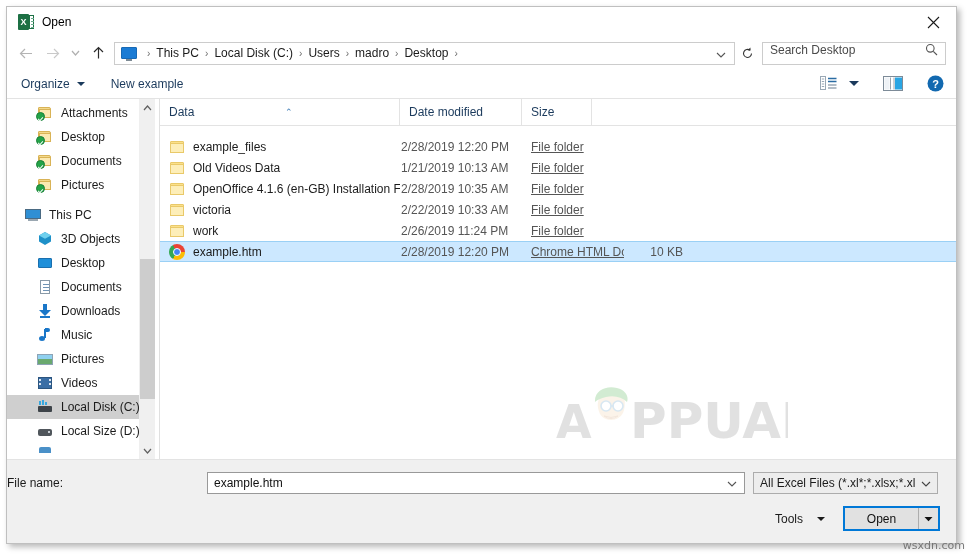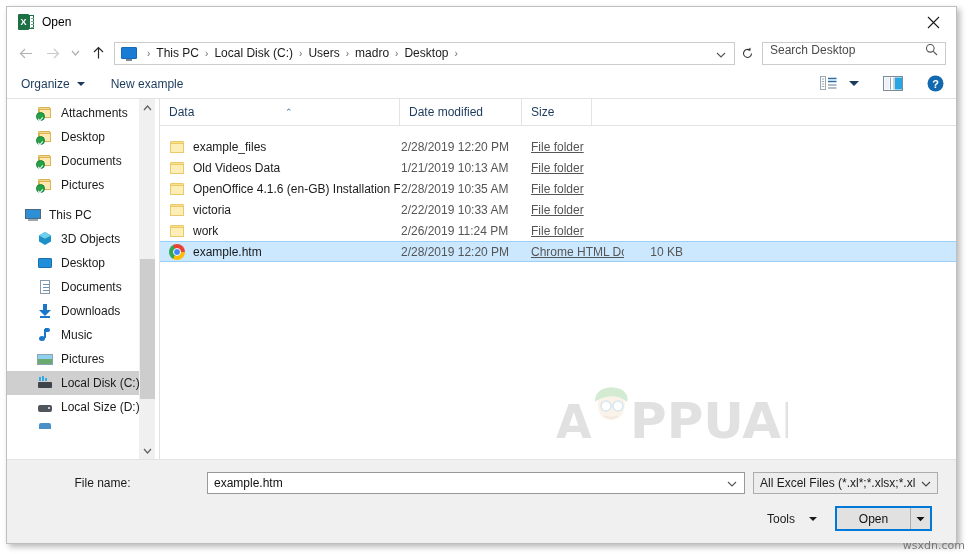--- a/index.html
+++ b/index.html
@@ -417,21 +417,21 @@
     box-sizing: border-box;
   }
   .fnrow {
     position: absolute;
     left: 0; top: 12px; right: 0;
     display: flex;
     align-items: center;
   }
   .fnlabel {
     width: 200px;
-    text-align: center;
+    text-align: left;
     padding-right: 9px;
     font-size: 12px;
     color: #1b1b1b;
     box-sizing: border-box;
   }
   .fninput {
     width: 538px;
     height: 22px;
     background: #fff;
     border: 1px solid #999999;
@@ -448,21 +448,21 @@
     border: 1px solid #acacac;
     box-sizing: border-box;
     display: flex; align-items: center;
     font-size: 12px; color: #1b1b1b;
   }
   .filterbox .val { padding-left: 6px; flex: 1; overflow:hidden; white-space:nowrap; }
   .filterbox .cv  { padding: 0 6px; color: #444; }
 
   .btnrow {
     position: absolute;
-    right: 12px; top: 46px;
+    right: 4px; top: 46px;
     display: flex;
   }
   .tools {
     font-size: 12px; color: #1b1b1b;
     display: flex; align-items: center;
     margin-right: 18px;
   }
   .tools .dncaret {
     margin-left: 14px;
     width:0;height:0;
@@ -715,20 +715,30 @@
           <span>Music</span>
         </div>
         <div class="navitem">
           <span class="ico ic-pic">
               <i class="fr"></i>
               <i class="sky"></i>
               <i class="hill"></i>
             </span>
           <span>Pictures</span>
         </div>
+        <div class="navitem">
+          <span class="ico ic-vid">
+            <i class="body"></i>
+            <i class="strip" style="left:2px;top:4px"></i>
+              <i class="strip" style="left:2px;top:8px"></i>
+            <i class="strip" style="left:12px;top:4px"></i>
+              <i class="strip" style="left:12px;top:8px"></i>
+          </span>
+          <span>Videos</span>
+        </div>
         <div class="navitem selected">
           <span class="ico ic-diskc">
             <i class="drv"></i>
             <i class="bar" style="left:2px;top:2px;height:4px"></i>
             <i class="bar" style="left:5px;top:1px;height:5px"></i>
             <i class="bar" style="left:8px;top:3px;height:3px"></i>
           </span>
           <span>Local Disk (C:)</span>
         </div>
         <div class="navitem">

